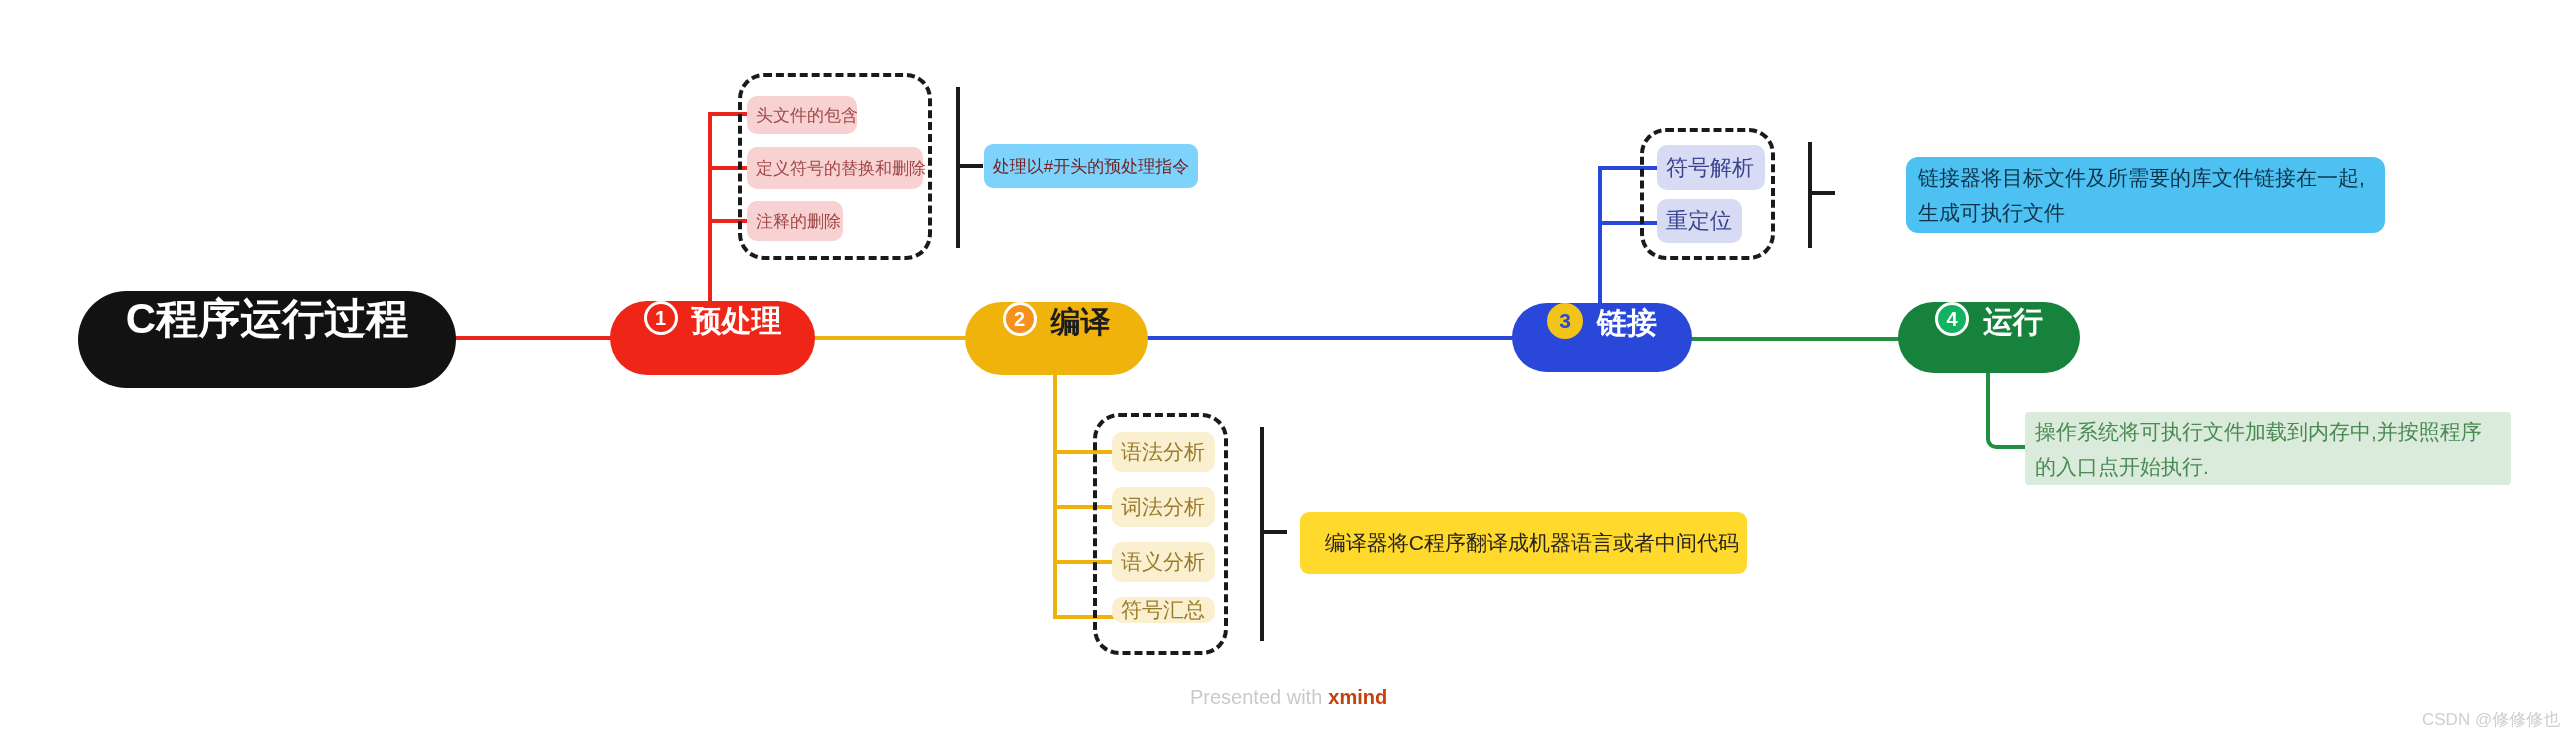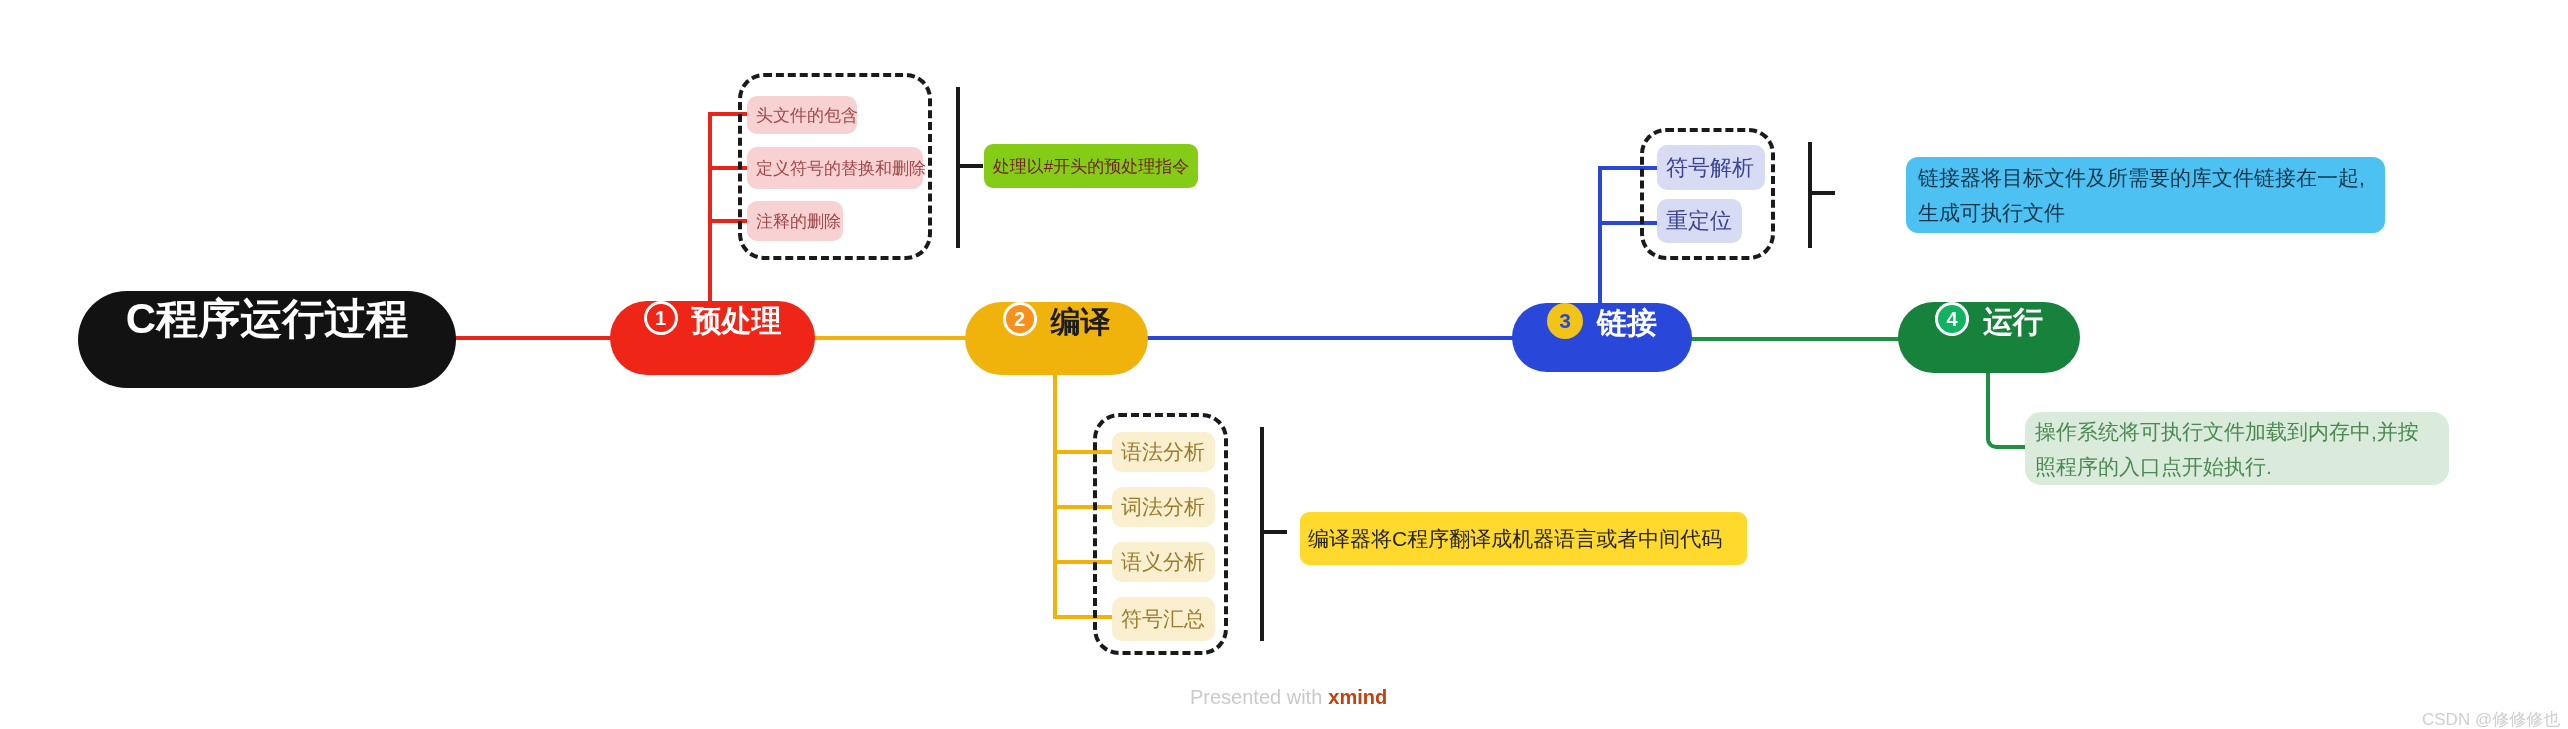--- a/index.html
+++ b/index.html
@@ -45,28 +45,28 @@
 
   
   .pill{position:absolute;display:flex;align-items:center;border-radius:10px;box-sizing:border-box;
         padding:0 9px;white-space:nowrap;}
   .pill-red{background:#f8d2d3;color:#a04848;font-size:17px;}
   .pill-gold{background:#faf0cf;color:#9a7b2c;font-size:21px;font-family:Liberation Mono, monospace;}
   .pill-blue{background:#d8dbf4;color:#3a4490;font-size:22px;}
 
   
   .summary{position:absolute;display:flex;align-items:center;border-radius:9px;box-sizing:border-box;}
-  #summary-pre{left:984px;top:144px;width:214px;height:44px;background:#84cc16;color:#6f2426;
+  #summary-pre{left:984px;top:144px;width:214px;height:44px;background:#7dd3fc;color:#6f2426;
                font-size:17px;padding:0 5px;justify-content:center;white-space:nowrap;}
-  #summary-compile{left:1300px;top:512px;width:447px;height:53px;background:#ffd92b;color:#262420;
-               font-size:21px;padding:11px 8px;justify-content:flex-start;white-space:nowrap;}
+  #summary-compile{left:1300px;top:512px;width:447px;height:62px;background:#ffd92b;color:#262420;
+               font-size:21px;padding:11px 8px;justify-content:flex-end;white-space:nowrap;}
   #summary-link{left:1906px;top:157px;width:479px;height:76px;background:#4dc1f2;color:#0f344a;
                font-size:21px;line-height:35px;padding:2px 12px;border-radius:12px;}
-  #summary-run{left:2025px;top:412px;width:424px;height:73px;background:#daeadb;color:#4a8a52;
-               font-size:21px;line-height:35px;padding:2px 10px;border-radius:16px;}
+  #summary-run{left:2025px;top:412px;width:486px;height:73px;background:#daeadb;color:#4a8a52;
+               font-size:21px;line-height:35px;padding:2px 10px;border-radius:4px;}
 
   
   #elbow-run{position:absolute;left:1986px;top:373px;width:39px;height:76px;box-sizing:border-box;
              border-left:4px solid #1f8f41;border-bottom:4px solid #1f8f41;border-bottom-left-radius:10px;}
 
   
   #wm-center{position:absolute;left:1190px;top:686px;font-size:20px;color:#cacaca;display:flex;gap:6px;}
   #wm-center .brand{font-weight:700;color:#c2410c;text-align:right;}
   #wm-right{position:absolute;left:2422px;top:700px;font-size:17px;color:#cfcfcf;margin-top:8px;}
 </style>
@@ -123,21 +123,21 @@
 
   <div class="pill pill-gold" style="left:1112px;top:432px;width:103px;height:40px;">
     <span>语法分析</span>
   </div>
   <div class="pill pill-gold" style="left:1112px;top:487px;width:103px;height:40px;">
     <span>词法分析</span>
   </div>
   <div class="pill pill-gold" style="left:1112px;top:542px;width:103px;height:40px;">
     <span>语义分析</span>
   </div>
-  <div class="pill pill-gold" style="left:1112px;top:597px;width:103px;height:44px;">
+  <div class="pill pill-gold" style="left:1112px;top:597px;width:103px;height:26px;">
     <span>符号汇总</span>
   </div>
 
   <div class="bracket-v" style="left:1260px;top:427px;height:214px;"></div>
   <div class="bracket-tick" style="left:1260px;top:530px;width:27px;"></div>
 
   <div id="summary-compile" class="summary">
     <span>编译器将C程序翻译成机器语言或者中间代码</span>
   </div>
 

